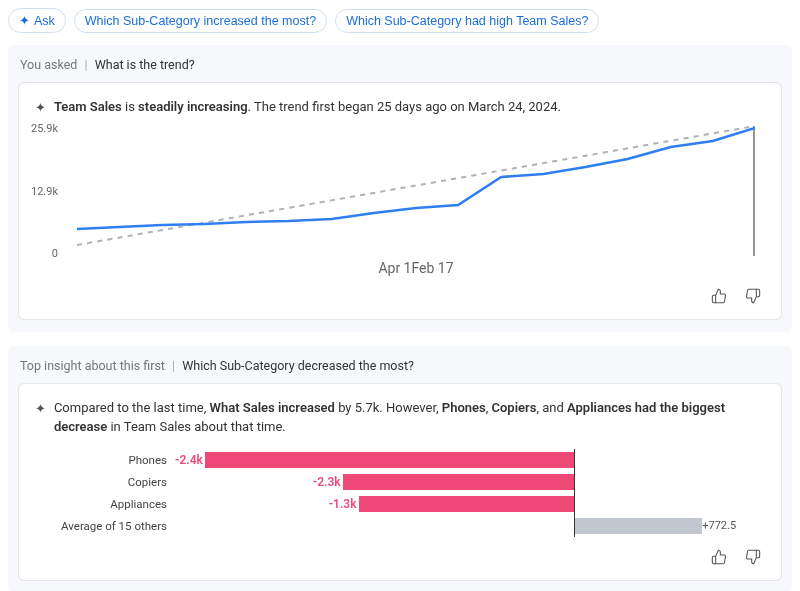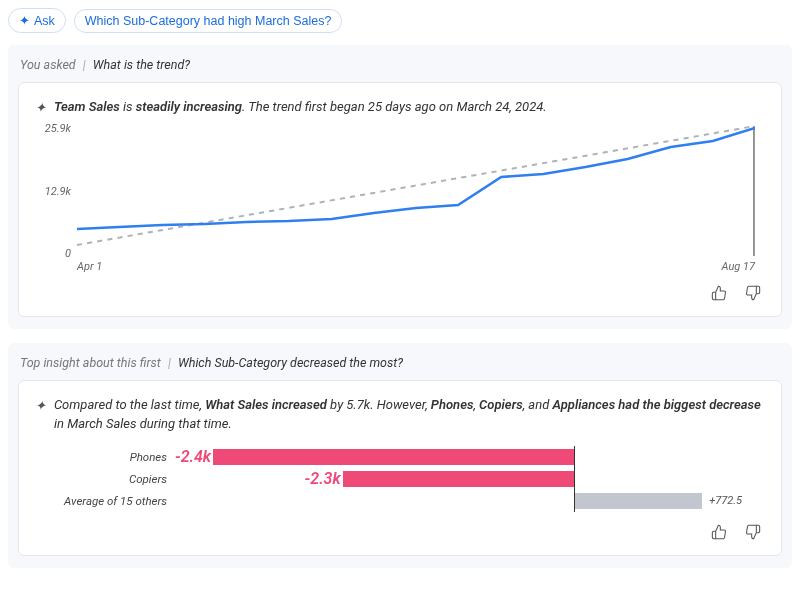--- a/index.html
+++ b/index.html
@@ -27,21 +27,20 @@
     font-size: 12.5px;
     cursor: pointer;
     background: #fff;
   }
   .ask-chip .spark { font-size: 13px; }
   .section {
     background: #f6f8fb;
     border-radius: 6px;
     margin: 0 8px 14px 8px;
     padding: 10px 0 12px 0;
-    font-style: italic;
   }
   .section-header {
     font-size: 12.5px;
     color: #777;
     padding: 2px 12px 10px 12px;
   }
   .section-header .divider { color: #aaa; margin: 0 4px; }
   .section-header .question { color: #333; }
   .card {
     background: #fff;
@@ -64,25 +63,25 @@
     color: #555;
     margin-top: 1px;
   }
   .summary b { font-weight: 600; }
   
   .linechart-wrap { position: relative; padding-left: 42px; padding-right: 10px; }
   .linechart-ylabels {
     position: absolute; left: 0; top: 0; height: 130px; width: 42px;
     font-size: 11px; color: #666;
   }
-  .linechart-ylabels span { position: absolute; right: 6px; transform: translateY(-50%); margin-left: 27px; }
+  .linechart-ylabels span { position: absolute; right: 19px; transform: translateY(-50%); margin-left: 27px; }
   .linechart-svg { display: block; width: 100%; height: 130px; }
   .linechart-xlabels {
-    display: flex; justify-content: space-between;
-    font-size: 11px; color: #666; padding-top: 4px;
+    display: flex; justify-content: center;
+    font-size: 14px; color: #666; padding-top: 4px;
   }
   
   .feedback {
     display: flex; justify-content: flex-end; gap: 10px;
     padding-top: 10px;
   }
   .feedback button {
     background: none; border: none; cursor: pointer;
     color: #555; font-size: 15px; padding: 2px 4px;
   }
@@ -105,36 +104,37 @@
     position: absolute; left: 70%; top: -3px; bottom: -3px;
     width: 1px; background: #333;
   }
   .bar-neg {
     height: 16px; background: #ef4978;
   }
   .bar-pos {
     height: 16px; background: #c2c7cf;
   }
   .bar-val-neg {
-    font-size: 16px; color: #ef4978; font-weight: 600;
+    font-size: 12px; color: #ef4978; font-weight: 600;
     margin-right: 2px;
   }
   .bar-val-pos {
-    font-size: 11px; color: #555; margin-left: 7px;
+    font-size: 11px; color: #555; margin-left: 0;
   }
 </style>
 </head>
 <body>
 
 <div class="chips">
   <button class="ask-chip">
     <span class="spark">✦</span>
     <span>Ask</span>
   </button>
-  <button class="ask-chip">Which Sub-Category had high March Sales?</button>
+  <button class="ask-chip">Which Sub-Category increased the most?</button>
+  <button class="ask-chip">Which Sub-Category had high Team Sales?</button>
 </div>
 
 <div class="section">
   <div class="section-header">
     <span>You asked</span>
     <span class="divider">|</span>
     <span class="question">What is the trend?</span>
   </div>
   <div class="card">
     <div class="summary">
@@ -153,21 +153,21 @@
       <svg class="linechart-svg" viewBox="0 0 660 130" preserveAspectRatio="none">
 
         <line x1="659" y1="0" x2="659" y2="130" stroke="#333" stroke-width="1"></line>
 
         <line x1="0" y1="119" x2="660" y2="0" stroke="#aeb2b9" stroke-width="2" stroke-dasharray="5,5"></line>
 
         <polyline fill="none" stroke="#2f7ff0" stroke-width="2.5" points="0,103 41,101 83,99 124,98 165,96 206,95 248,93 289,87 330,82 371,79 413,51 454,48 495,41 536,33 578,21 619,15 660,2"></polyline>
       </svg>
       <div class="linechart-xlabels">
         <span>Apr 1</span>
-        <span>Aug 17</span>
+        <span>Feb 17</span>
       </div>
     </div>
 
     <div class="feedback">
       <button>
         <span>
           <svg width="16" height="16" viewBox="0 0 24 24" fill="none" stroke="currentColor" stroke-width="1.6">
               <path d="M14 9V5a3 3 0 0 0-3-3l-4 9v11h11.3a2 2 0 0 0 2-1.7l1.4-9a2 2 0 0 0-2-2.3H14z"></path>
               <path d="M7 22H4a2 2 0 0 1-2-2v-7a2 2 0 0 1 2-2h3"></path>
             </svg>
@@ -188,21 +188,21 @@
 <div class="section">
   <div class="section-header">
     <span>Top insight about this first</span>
     <span class="divider">|</span>
     <span class="question">Which Sub-Category decreased the most?</span>
   </div>
   <div class="card">
     <div class="summary">
       <span class="spark-icon">✦</span>
       <span>
-        <span>Compared to the last time, </span><b>What Sales increased</b><span> by 5.7k. However, </span><b>Phones</b><span>, </span><b>Copiers</b><span>, and </span><b>Appliances had the biggest decrease</b><span> in March Sales during that time.</span>
+        <span>Compared to the last time, </span><b>What Sales increased</b><span> by 5.7k. However, </span><b>Phones</b><span>, </span><b>Copiers</b><span>, and </span><b>Appliances had the biggest decrease</b><span> in Team Sales about that time.</span>
       </span>
     </div>
 
     <div class="barchart">
 
       <div class="bar-row">
         <div class="bar-label">Phones</div>
         <div class="bar-track">
           <div class="bar-neg-zone">
             <span class="bar-val-neg">-2.4k</span>
@@ -218,20 +218,31 @@
         <div class="bar-track">
           <div class="bar-neg-zone">
             <span class="bar-val-neg">-2.3k</span>
             <div class="bar-neg" style="width:58%"></div>
           </div>
           <div class="bar-pos-zone"></div>
           <div class="bar-axis"></div>
         </div>
       </div>
 
+      <div class="bar-row">
+        <div class="bar-label">Appliances</div>
+        <div class="bar-track">
+          <div class="bar-neg-zone">
+            <span class="bar-val-neg">-1.3k</span>
+            <div class="bar-neg" style="width:54%"></div>
+          </div>
+          <div class="bar-pos-zone"></div>
+          <div class="bar-axis"></div>
+        </div>
+      </div>
 
       <div class="bar-row">
         <div class="bar-label">Average of 15 others</div>
         <div class="bar-track">
           <div class="bar-neg-zone"></div>
           <div class="bar-pos-zone">
             <div class="bar-pos" style="width:75%"></div>
             <span class="bar-val-pos">+772.5</span>
           </div>
           <div class="bar-axis"></div>

